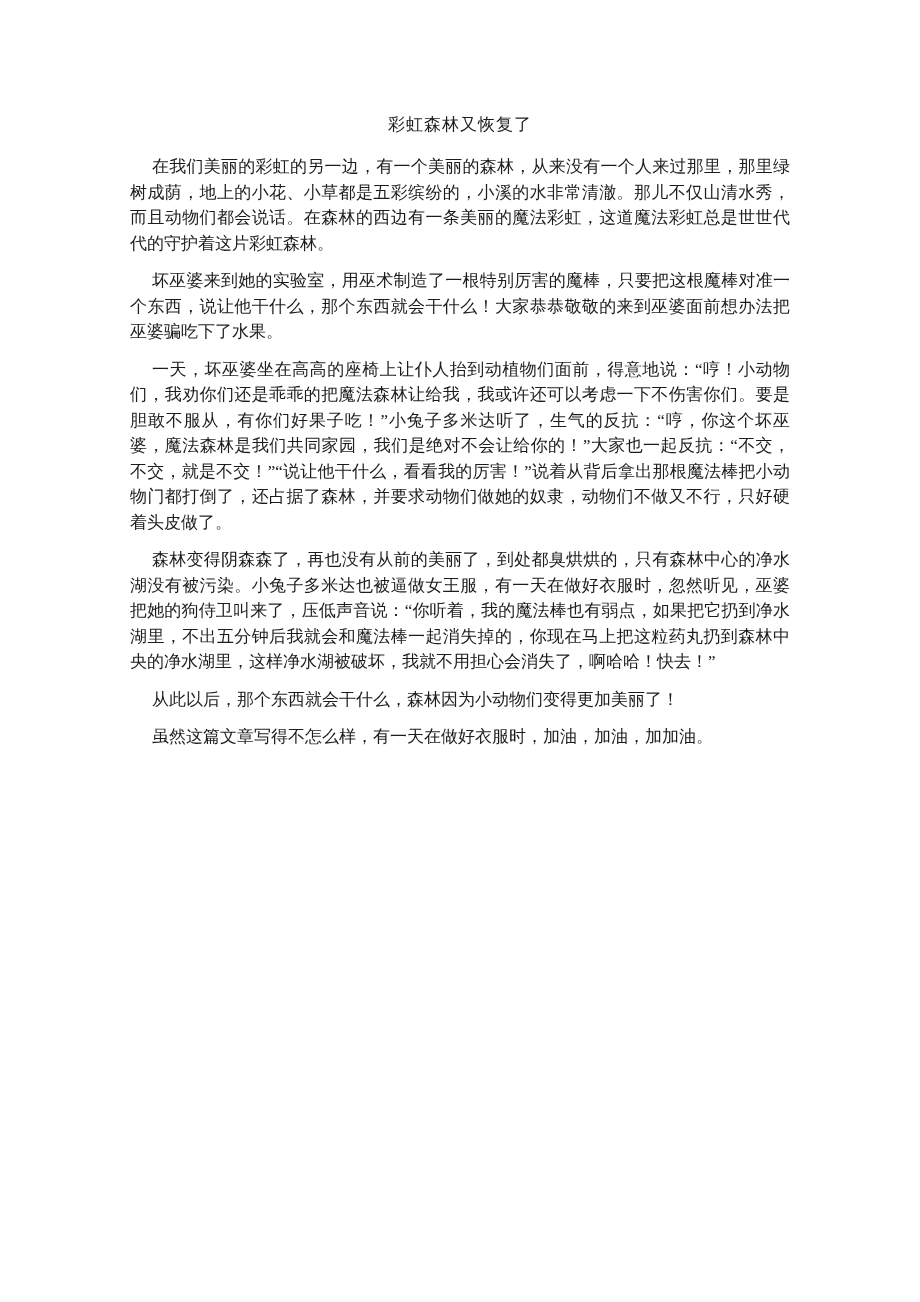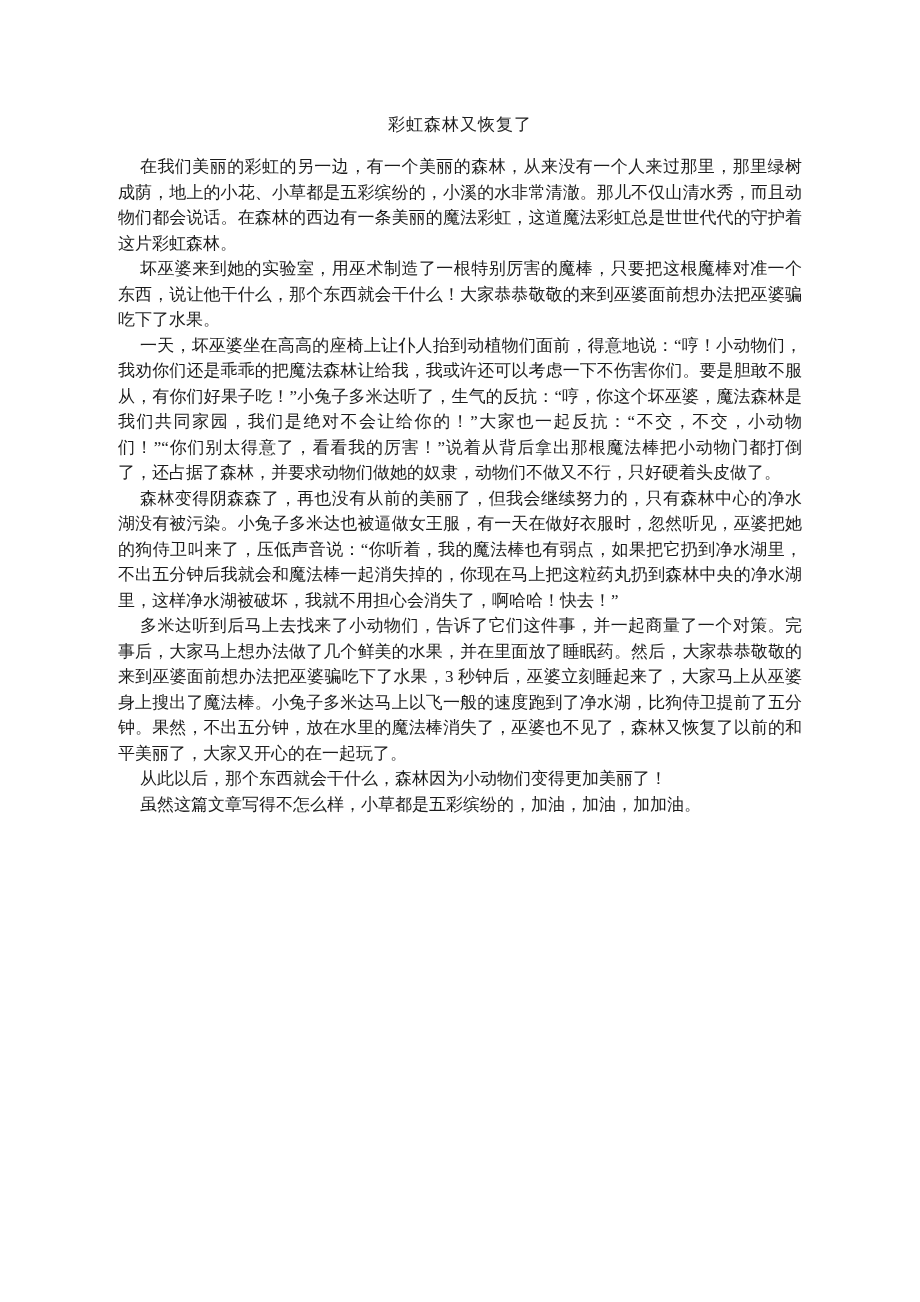--- a/index.html
+++ b/index.html
@@ -26,34 +26,33 @@
     font-size: 17px;
     font-weight: normal;
     text-align: center;
     margin: 0 0 16px 0;
     line-height: 26px;
     letter-spacing: 1px;
   }
   .doc-paragraph {
     font-size: 17px;
     line-height: 25.5px;
-    margin: 0;
+    margin: 12px;
     text-align: justify;
     text-justify: inter-ideograph;
     text-indent: 22px;
     word-break: break-all;
   }
 </style>
 </head>
 <body>
 
 <div class="page">
   <div class="content">
     <h1 class="doc-title">彩虹森林又恢复了</h1>
     <p class="doc-paragraph">在我们美丽的彩虹的另一边，有一个美丽的森林，从来没有一个人来过那里，那里绿树成荫，地上的小花、小草都是五彩缤纷的，小溪的水非常清澈。那儿不仅山清水秀，而且动物们都会说话。在森林的西边有一条美丽的魔法彩虹，这道魔法彩虹总是世世代代的守护着这片彩虹森林。</p>
     <p class="doc-paragraph">坏巫婆来到她的实验室，用巫术制造了一根特别厉害的魔棒，只要把这根魔棒对准一个东西，说让他干什么，那个东西就会干什么！大家恭恭敬敬的来到巫婆面前想办法把巫婆骗吃下了水果。</p>
-    <p class="doc-paragraph">一天，坏巫婆坐在高高的座椅上让仆人抬到动植物们面前，得意地说：“哼！小动物们，我劝你们还是乖乖的把魔法森林让给我，我或许还可以考虑一下不伤害你们。要是胆敢不服从，有你们好果子吃！”小兔子多米达听了，生气的反抗：“哼，你这个坏巫婆，魔法森林是我们共同家园，我们是绝对不会让给你的！”大家也一起反抗：“不交，不交，小动物们！”“你们别太得意了，看看我的厉害！”说着从背后拿出那根魔法棒把小动物门都打倒了，还占据了森林，并要求动物们做她的奴隶，动物们不做又不行，只好硬着头皮做了。</p>
-    <p class="doc-paragraph">森林变得阴森森了，再也没有从前的美丽了，但我会继续努力的，只有森林中心的净水湖没有被污染。小兔子多米达也被逼做女王服，有一天在做好衣服时，忽然听见，巫婆把她的狗侍卫叫来了，压低声音说：“你听着，我的魔法棒也有弱点，如果把它扔到净水湖里，不出五分钟后我就会和魔法棒一起消失掉的，你现在马上把这粒药丸扔到森林中央的净水湖里，这样净水湖被破坏，我就不用担心会消失了，啊哈哈！快去！”</p>
-    <p class="doc-paragraph">多米达听到后马上去找来了小动物们，告诉了它们这件事，并一起商量了一个对策。完事后，大家马上想办法做了几个鲜美的水果，并在里面放了睡眠药。然后，大家恭恭敬敬的来到巫婆面前想办法把巫婆骗吃下了水果，3 秒钟后，巫婆立刻睡起来了，大家马上从巫婆身上搜出了魔法棒。小兔子多米达马上以飞一般的速度跑到了净水湖，比狗侍卫提前了五分钟。果然，不出五分钟，放在水里的魔法棒消失了，巫婆也不见了，森林又恢复了以前的和平美丽了，大家又开心的在一起玩了。</p>
+    <p class="doc-paragraph">一天，坏巫婆坐在高高的座椅上让仆人抬到动植物们面前，得意地说：“哼！小动物们，我劝你们还是乖乖的把魔法森林让给我，我或许还可以考虑一下不伤害你们。要是胆敢不服从，有你们好果子吃！”小兔子多米达听了，生气的反抗：“哼，你这个坏巫婆，魔法森林是我们共同家园，我们是绝对不会让给你的！”大家也一起反抗：“不交，不交，就是不交！”“说让他干什么，看看我的厉害！”说着从背后拿出那根魔法棒把小动物门都打倒了，还占据了森林，并要求动物们做她的奴隶，动物们不做又不行，只好硬着头皮做了。</p>
+    <p class="doc-paragraph">森林变得阴森森了，再也没有从前的美丽了，到处都臭烘烘的，只有森林中心的净水湖没有被污染。小兔子多米达也被逼做女王服，有一天在做好衣服时，忽然听见，巫婆把她的狗侍卫叫来了，压低声音说：“你听着，我的魔法棒也有弱点，如果把它扔到净水湖里，不出五分钟后我就会和魔法棒一起消失掉的，你现在马上把这粒药丸扔到森林中央的净水湖里，这样净水湖被破坏，我就不用担心会消失了，啊哈哈！快去！”</p>
     <p class="doc-paragraph">从此以后，那个东西就会干什么，森林因为小动物们变得更加美丽了！</p>
-    <p class="doc-paragraph">虽然这篇文章写得不怎么样，小草都是五彩缤纷的，加油，加油，加加油。</p>
+    <p class="doc-paragraph">虽然这篇文章写得不怎么样，有一天在做好衣服时，加油，加油，加加油。</p>
   </div>
 </div>
 
 </body></html>

